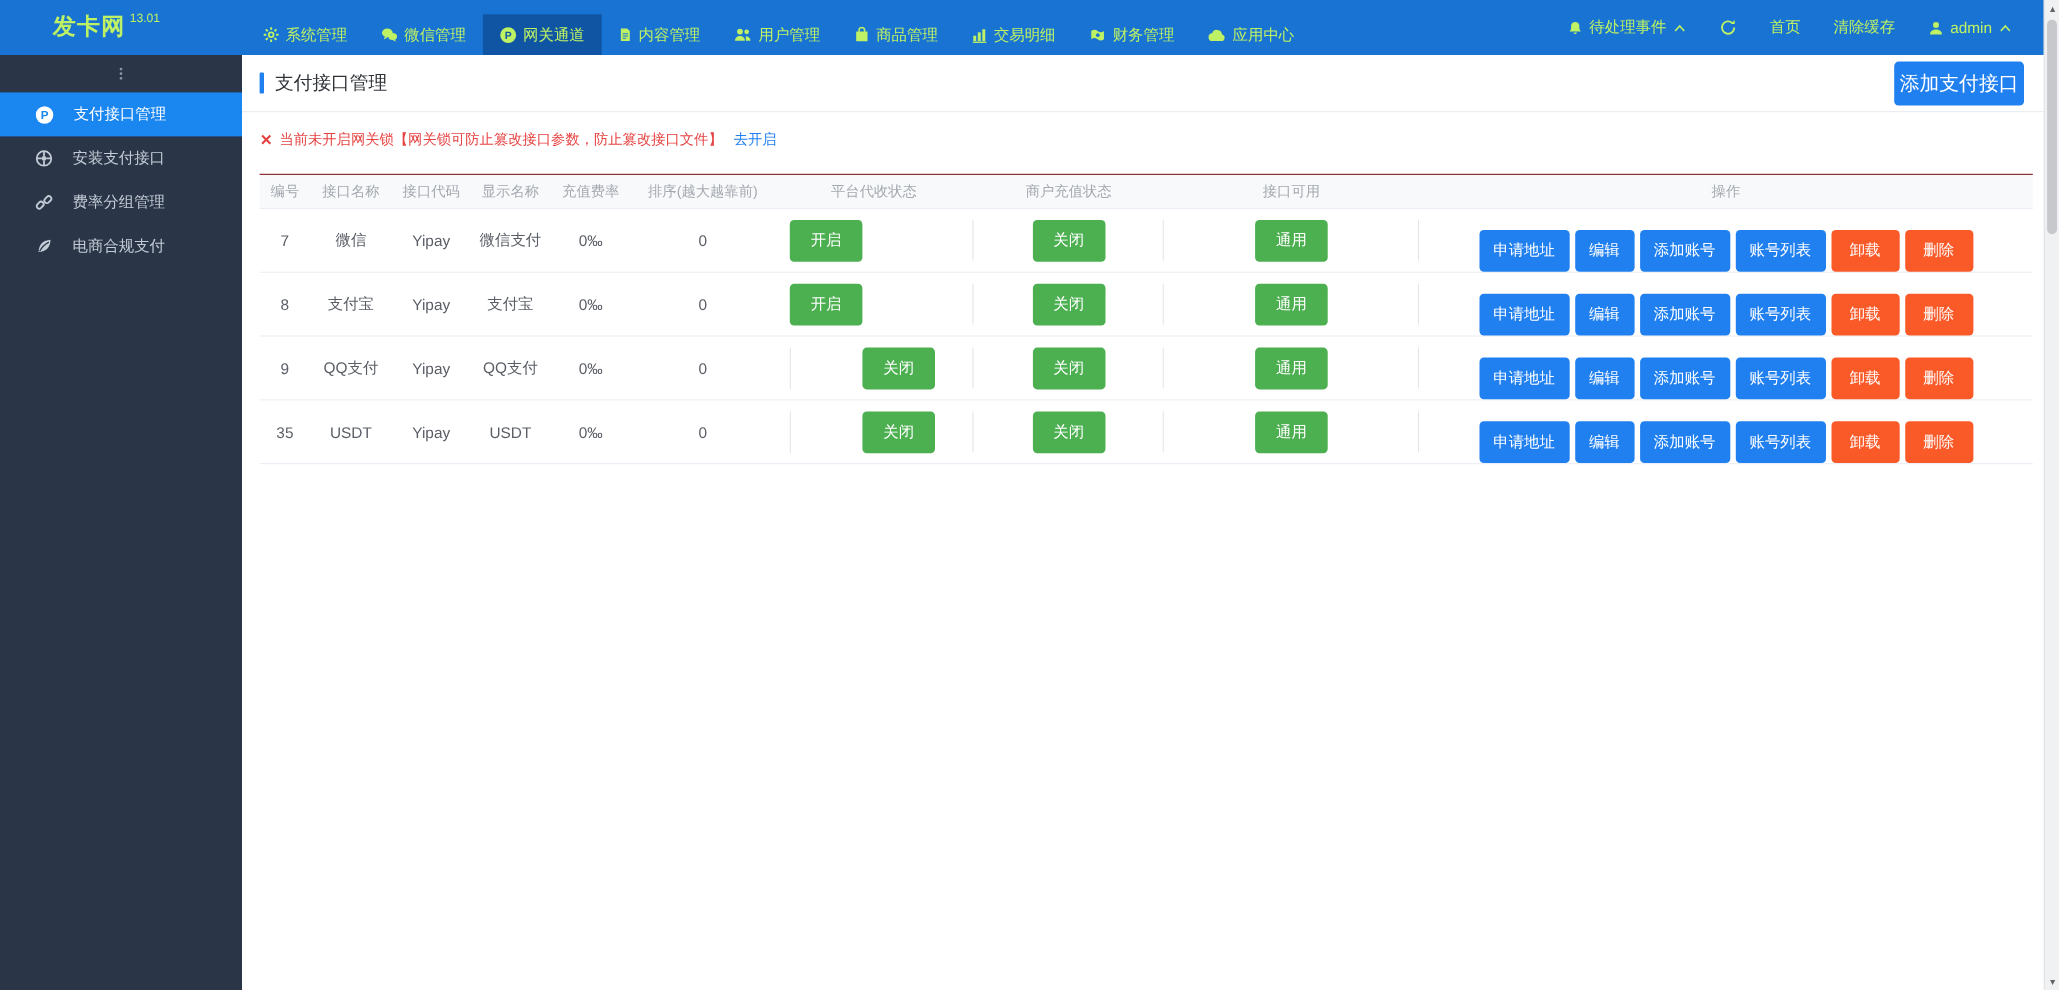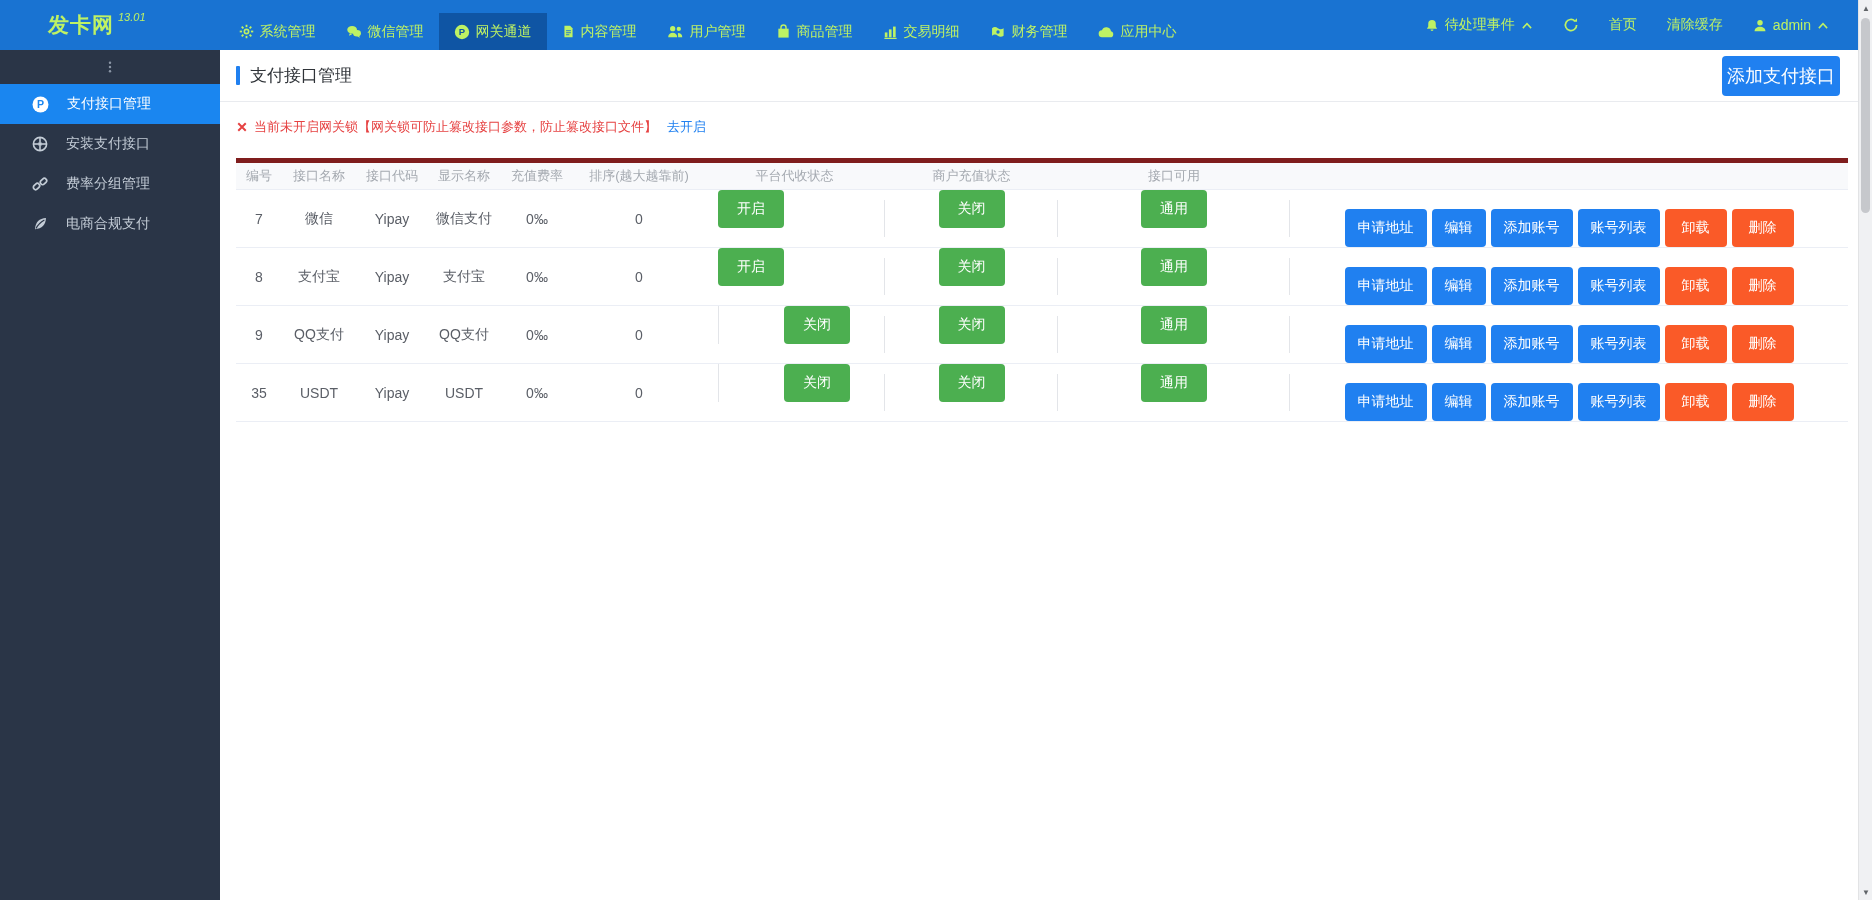--- a/index.html
+++ b/index.html
@@ -12,21 +12,21 @@
   html,body{width:1872px;height:900px;overflow:hidden;}
   body{font-family:"Liberation Sans","DejaVu Sans",sans-serif;background:#fff;position:relative;}
   .icon{display:inline-flex;align-items:center;justify-content:center;line-height:0;}
   .icon svg{display:block;}
 
   
   .navbar{position:absolute;left:0;top:0;width:1858px;height:50px;background:var(--navbar);
     display:flex;align-items:stretch;color:#bef264;}
   .brand{display:flex;align-items:flex-start;padding:10px 0 0 48px;white-space:nowrap;}
   .brand-name{font-size:21px;font-weight:bold;letter-spacing:1px;line-height:30px;}
-  .brand-ver{font-size:11px;margin-left:4px;margin-top:1px;font-style:italic;}
+  .brand-ver{font-size:11px;margin-left:4px;margin-top:1px;}
   .nav-items{display:flex;align-items:stretch;margin-left:78px;margin-top:13px;}
   .nav-item{display:flex;align-items:center;gap:6px;padding:0 15px;font-size:14px;cursor:pointer;white-space:nowrap;}
   .nav-item.active{background:var(--navbar-active);}
   .nav-right{margin-left:auto;display:flex;align-items:stretch;padding-right:14px;}
   .nav-link{display:flex;align-items:center;gap:6px;padding:0 15px;font-size:14px;cursor:pointer;white-space:nowrap;}
 
   
   .sidebar{position:absolute;left:0;top:50px;width:220px;height:850px;background:var(--sidebar);}
   .side-dots{height:34px;display:flex;align-items:center;justify-content:center;color:#8a95a5;}
   .side-item{height:40px;display:flex;align-items:center;gap:18px;padding-left:32px;
@@ -41,25 +41,25 @@
   .add-btn{margin-left:auto;width:118px;height:40px;background:var(--blue);color:#ffffff;border:none;
     border-radius:4px;font-size:18px;cursor:pointer;font-family:inherit;}
   .warnrow{margin:16px 0 0 16px;display:flex;align-items:center;gap:6px;font-size:13px;}
   .warn-x{color:var(--red);}
   .warn-text{color:var(--red);}
   .warn-link{color:var(--link);cursor:pointer;margin-left:4px;}
 
   
   .table{margin:22px 0 0 16px;width:1612px;}
   .thead,.tr{display:grid;grid-template-columns:46px 74px 72px 72px 74px 130px 181px 173px 232px 1fr;align-items:center;}
-  .thead{height:32px;background:#f8f9fb;border-top:5px solid #7f1d1d;border-bottom:1px solid #ebeef5;}
+  .thead{height:32px;background:#f8f9fb;border-top:1px solid #7f1d1d;border-bottom:1px solid #ebeef5;}
   .th{font-size:13px;color:#a4a9b0;text-align:center;white-space:nowrap;overflow:visible;}
   .tr{height:58px;border-bottom:1px solid #ebeef5;}
   .td{font-size:14px;color:#5a5e66;text-align:center;white-space:nowrap;}
-  .td.statuscell{position:relative;height:100%;display:flex;align-items:flex-start;justify-content:center;}
+  .td.statuscell{position:relative;height:100%;display:flex;align-items:center;justify-content:center;}
   .td.statuscell::after{content:'';position:absolute;right:0;top:10px;bottom:10px;width:1px;background:#e3e5e9;}
   .slotwrap{display:flex;margin-right:auto;margin-left:14px;}
   .slot{width:66px;height:38px;}
   .slot.edge{border-left:1px solid #e3e5e9;}
   .btn{height:38px;border:none;border-radius:4px;color:#fff;font-size:14px;cursor:pointer;font-family:inherit;white-space:nowrap;}
   .btn-green{background:var(--green);width:66px;}
   .slot .btn-green{width:100%;height:100%;}
   .actions{display:flex;align-items:flex-end;justify-content:center;gap:5px;height:100%;}
   .btn-blue{background:var(--blue);padding:0 13px;}
   .btn-orange{background:var(--orange);padding:0 17px;}
@@ -303,20 +303,21 @@
     <div class="thead" id="table-head">
         <div class="th">编号</div>
         <div class="th">接口名称</div>
         <div class="th">接口代码</div>
         <div class="th">显示名称</div>
         <div class="th">充值费率</div>
         <div class="th">排序(越大越靠前)</div>
         <div class="th">平台代收状态</div>
         <div class="th">商户充值状态</div>
         <div class="th">接口可用</div>
+        <div class="th">操作</div>
       </div>
     <div id="table-body">
         <div class="tr">
           <div class="td">7</div>
           <div class="td">微信</div>
           <div class="td">Yipay</div>
           <div class="td">微信支付</div>
           <div class="td">0‰</div>
           <div class="td">0</div>
           <div class="td statuscell">

